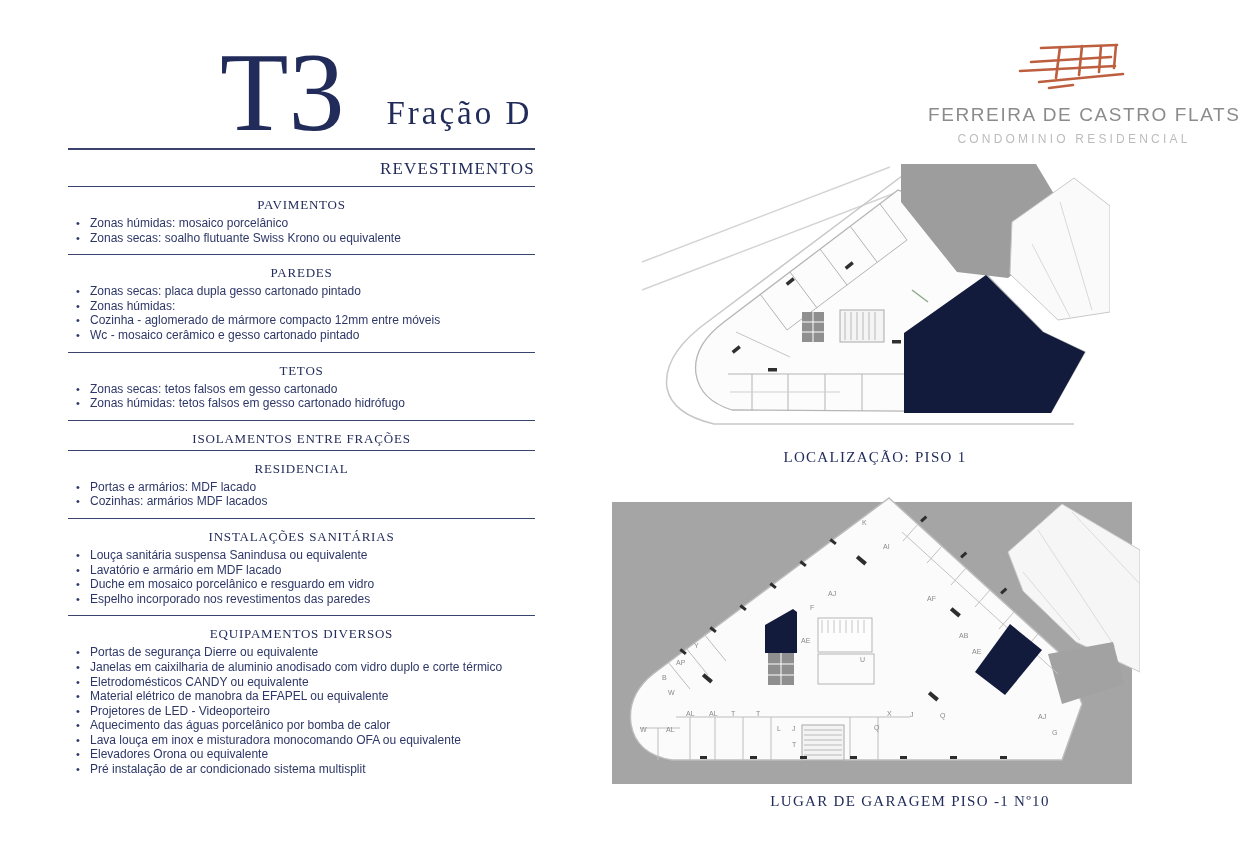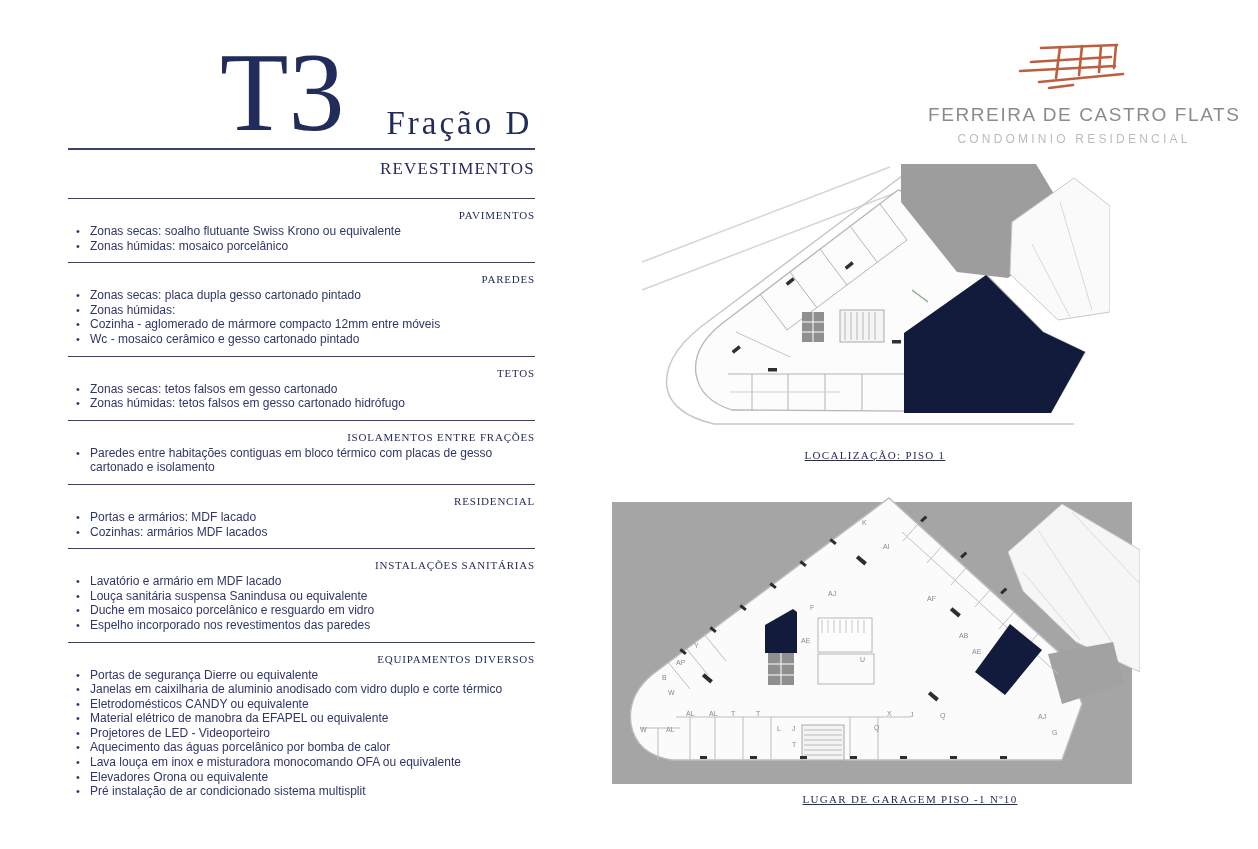--- a/index.html
+++ b/index.html
@@ -4,43 +4,43 @@
 <style>
   html,body{margin:0;padding:0;background:#ffffff;}
   .doc{position:relative;width:1258px;height:849px;background:#ffffff;overflow:hidden;
        font-family:"Liberation Sans",sans-serif;}
 
   
   .left-col{position:absolute;left:68px;top:30px;width:467px;}
   .title-row{display:flex;align-items:flex-end;padding-left:152px;height:112px;}
   .t3{font-family:"Liberation Serif",serif;font-size:112px;line-height:.88;color:#222c5a;}
   .fraction{font-family:"Liberation Serif",serif;font-size:33px;letter-spacing:3px;
-            color:#222c5a;margin-left:42px;white-space:nowrap;}
+            color:#222c5a;margin-left:42px;margin-bottom:10px;white-space:nowrap;}
   .rule{border:0;border-top:1.7px solid #3a426e;margin:0;}
   .rule.thick{border-top-width:2px;margin-top:6px;}
   .main-head{font-family:"Liberation Serif",serif;font-size:17px;letter-spacing:1.2px;
-             color:#232d5c;text-align:right;margin:9px 0 19px;}
-  .sec-head{font-family:"Liberation Serif",serif;font-size:11px;letter-spacing:.8px;
-            color:#232d5c;text-align:right;margin:10px 0 3px;}
+             color:#232d5c;text-align:right;margin:9px 0 7px;}
+  .sec-head{font-family:"Liberation Serif",serif;font-size:13px;letter-spacing:.8px;
+            color:#232d5c;text-align:center;margin:10px 8px 3px;}
   ul.items{list-style:none;margin:2px 0 9px;padding:0 0 0 22px;}
   ul.items li{position:relative;font-size:12px;line-height:14.6px;color:#2e3767;
               padding-left:0;max-width:452px;}
   ul.items li::before{content:"•";position:absolute;left:-14px;top:0;color:#2e3767;font-size:11px;}
 
   
   .logo{position:absolute;left:928px;top:38px;width:292px;text-align:center;}
   .logo svg{display:block;margin:0 auto;}
   .brand-name{font-size:19px;letter-spacing:1.6px;color:#8b8b8b;margin-top:8px;white-space:nowrap;}
   .brand-sub{font-size:12px;letter-spacing:3.2px;color:#bcbcbc;margin-top:6px;white-space:nowrap;}
 
   
   .plan1{position:absolute;left:640px;top:162px;width:470px;height:285px;}
   .plan2{position:absolute;left:610px;top:492px;width:530px;height:300px;}
-  .caption{position:absolute;font-family:"Liberation Serif",serif;font-size:11px;
-           letter-spacing:1.3px;color:#232d5c;text-align:center;white-space:nowrap;text-decoration:underline;}
+  .caption{position:absolute;font-family:"Liberation Serif",serif;font-size:15px;
+           letter-spacing:1.3px;color:#232d5c;text-align:center;white-space:nowrap;}
   .caption1{left:640px;top:449px;width:470px;}
   .caption2{left:645px;top:793px;width:530px;}
   #plan2-labels text{font-family:"Liberation Sans",sans-serif;font-size:7px;fill:#8a8a8a;}
 </style>
 </head>
 <body>
 
 <div class="doc">
 
   <div class="left-col">
@@ -48,22 +48,22 @@
       <div class="t3">T3</div>
       <div class="fraction">Fração D</div>
     </div>
     <div class="rule thick"></div>
     <div class="main-head">REVESTIMENTOS</div>
     <div class="rule"></div>
     <div>
         <div>
           <div class="sec-head">PAVIMENTOS</div>
           <ul class="items">
+            <li>Zonas húmidas: mosaico porcelânico</li>
             <li>Zonas secas: soalho flutuante Swiss Krono ou equivalente</li>
-            <li>Zonas húmidas: mosaico porcelânico</li>
           </ul>
         </div>
         <div class="rule"></div>
         <div>
           <div class="sec-head">PAREDES</div>
           <ul class="items">
             <li>Zonas secas: placa dupla gesso cartonado pintado</li>
             <li>Zonas húmidas:</li>
             <li>Cozinha - aglomerado de mármore compacto 12mm entre móveis</li>
             <li>Wc - mosaico cerâmico e gesso cartonado pintado</li>
@@ -73,38 +73,35 @@
         <div>
           <div class="sec-head">TETOS</div>
           <ul class="items">
             <li>Zonas secas: tetos falsos em gesso cartonado</li>
             <li>Zonas húmidas: tetos falsos em gesso cartonado hidrófugo</li>
           </ul>
         </div>
         <div class="rule"></div>
         <div>
           <div class="sec-head">ISOLAMENTOS ENTRE FRAÇÕES</div>
-          <ul class="items">
-            <li>Paredes entre habitações contiguas em bloco térmico com placas de gesso cartonado e isolamento</li>
-          </ul>
         </div>
         <div class="rule"></div>
         <div>
           <div class="sec-head">RESIDENCIAL</div>
           <ul class="items">
             <li>Portas e armários: MDF lacado</li>
             <li>Cozinhas: armários MDF lacados</li>
           </ul>
         </div>
         <div class="rule"></div>
         <div>
           <div class="sec-head">INSTALAÇÕES SANITÁRIAS</div>
           <ul class="items">
+            <li>Louça sanitária suspensa Sanindusa ou equivalente</li>
             <li>Lavatório e armário em MDF lacado</li>
-            <li>Louça sanitária suspensa Sanindusa ou equivalente</li>
             <li>Duche em mosaico porcelânico e resguardo em vidro</li>
             <li>Espelho incorporado nos revestimentos das paredes</li>
           </ul>
         </div>
         <div class="rule"></div>
         <div>
           <div class="sec-head">EQUIPAMENTOS DIVERSOS</div>
           <ul class="items">
             <li>Portas de segurança Dierre ou equivalente</li>
             <li>Janelas em caixilharia de aluminio anodisado com vidro duplo e corte térmico</li>

